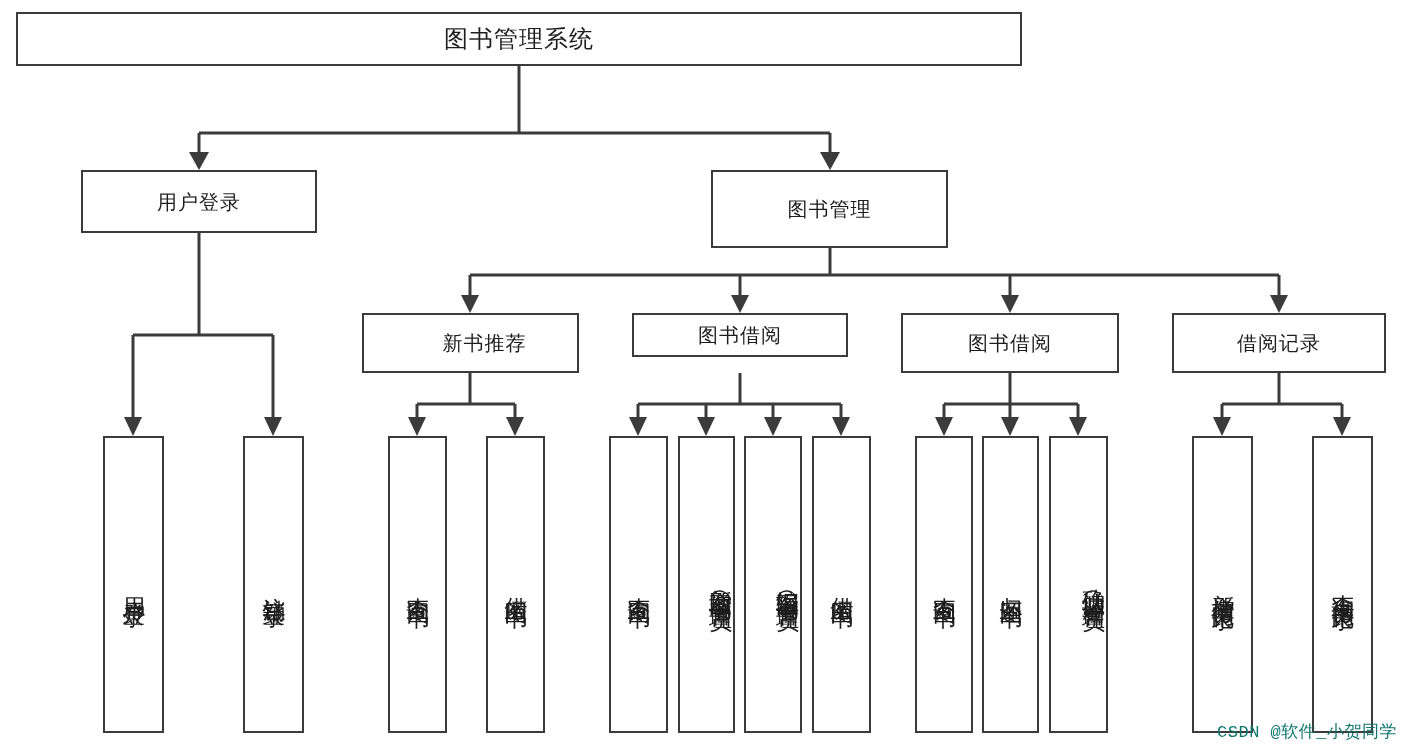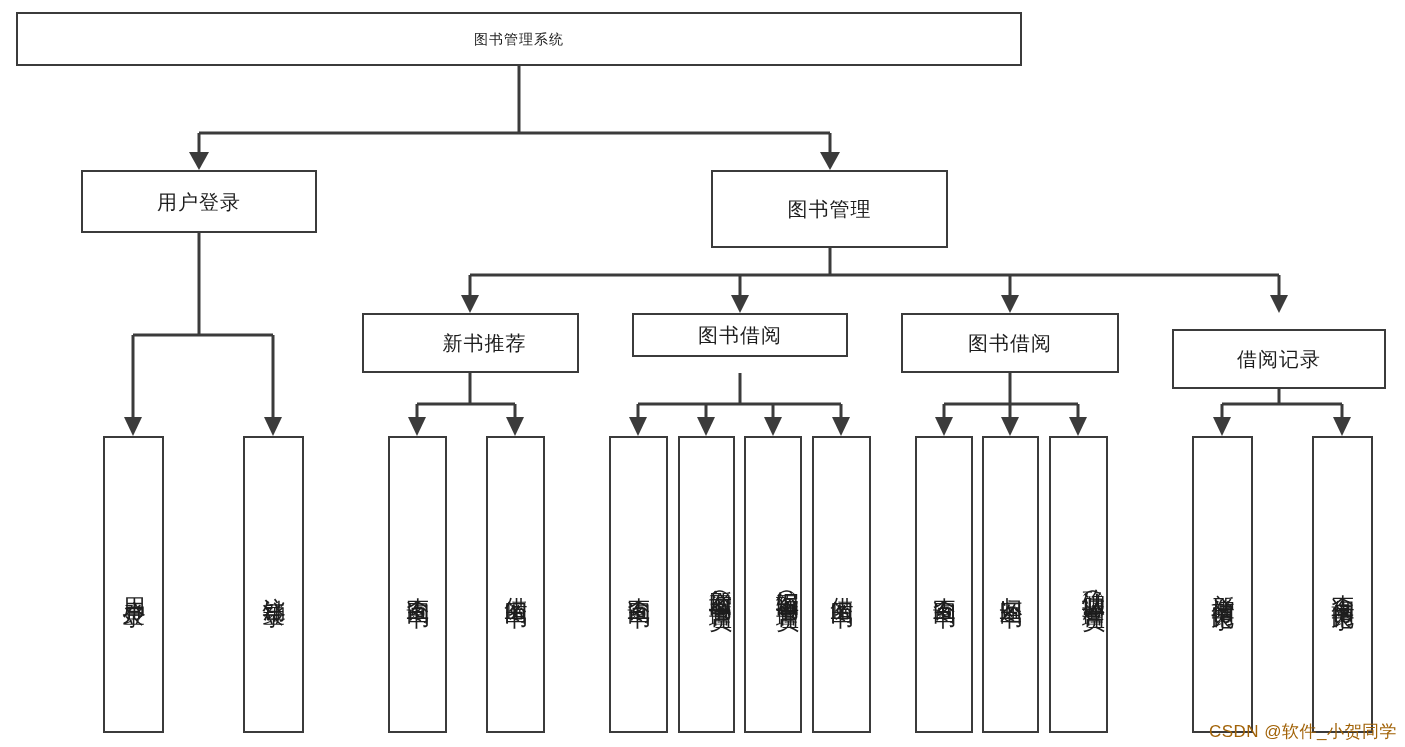--- a/index.html
+++ b/index.html
@@ -29,21 +29,21 @@
     justify-content: center;
     text-align: center;
   }
   
   .node.horiz {
     font-size: 20px;
     line-height: 1.2;
     letter-spacing: 1px;
   }
   .node.root {
-    font-size: 14px;
+    font-size: 24px;
   }
   
   .node.vert {
     writing-mode: vertical-rl;
     text-orientation: upright;
     font-size: 23px;
     line-height: 1.12;
     letter-spacing: 3px;
     padding: 6px 0;
   }
@@ -67,24 +67,24 @@
     fill: none;
   }
   .arrowhead {
     fill: #3b3b3b;
   }
   .watermark {
     position: absolute;
     right: 8px;
     bottom: 4px;
     font-size: 17px;
-    color: #a16207;
+    color: #0f766e;
     letter-spacing: 0.5px;
     white-space: nowrap;
-    font-family: Liberation Sans, sans-serif;
+    font-family: Liberation Mono, monospace;
   }
 </style>
 </head>
 <body>
 
 <div id="canvas">
 
   <svg class="edges" viewBox="0 0 1405 747" xmlns="http://www.w3.org/2000/svg">
     <defs></defs>
 
@@ -161,21 +161,21 @@
 
   <div class="node horiz" style="left:362px; top:313px; width:217px; height:60px;padding-left:28px;">
     <span>新书推荐</span>
   </div>
   <div class="node horiz" style="left:632px; top:313px; width:216px; height:44px;">
     <span>图书借阅</span>
   </div>
   <div class="node horiz" style="left:901px; top:313px; width:218px; height:60px;">
     <span>图书借阅</span>
   </div>
-  <div class="node horiz" style="left:1172px; top:329px; width:214px; height:60px;">
+  <div class="node horiz" style="left:1172px; top:313px; width:214px; height:60px;">
     <span>借阅记录</span>
   </div>
 
   <div class="node vert" style="left:103px; top:436px; width:61px; height:297px;">
     <span class="leaf-text">用户登录</span>
   </div>
   <div class="node vert" style="left:243px; top:436px; width:61px; height:297px;">
     <span class="leaf-text">注销登录</span>
   </div>
 

